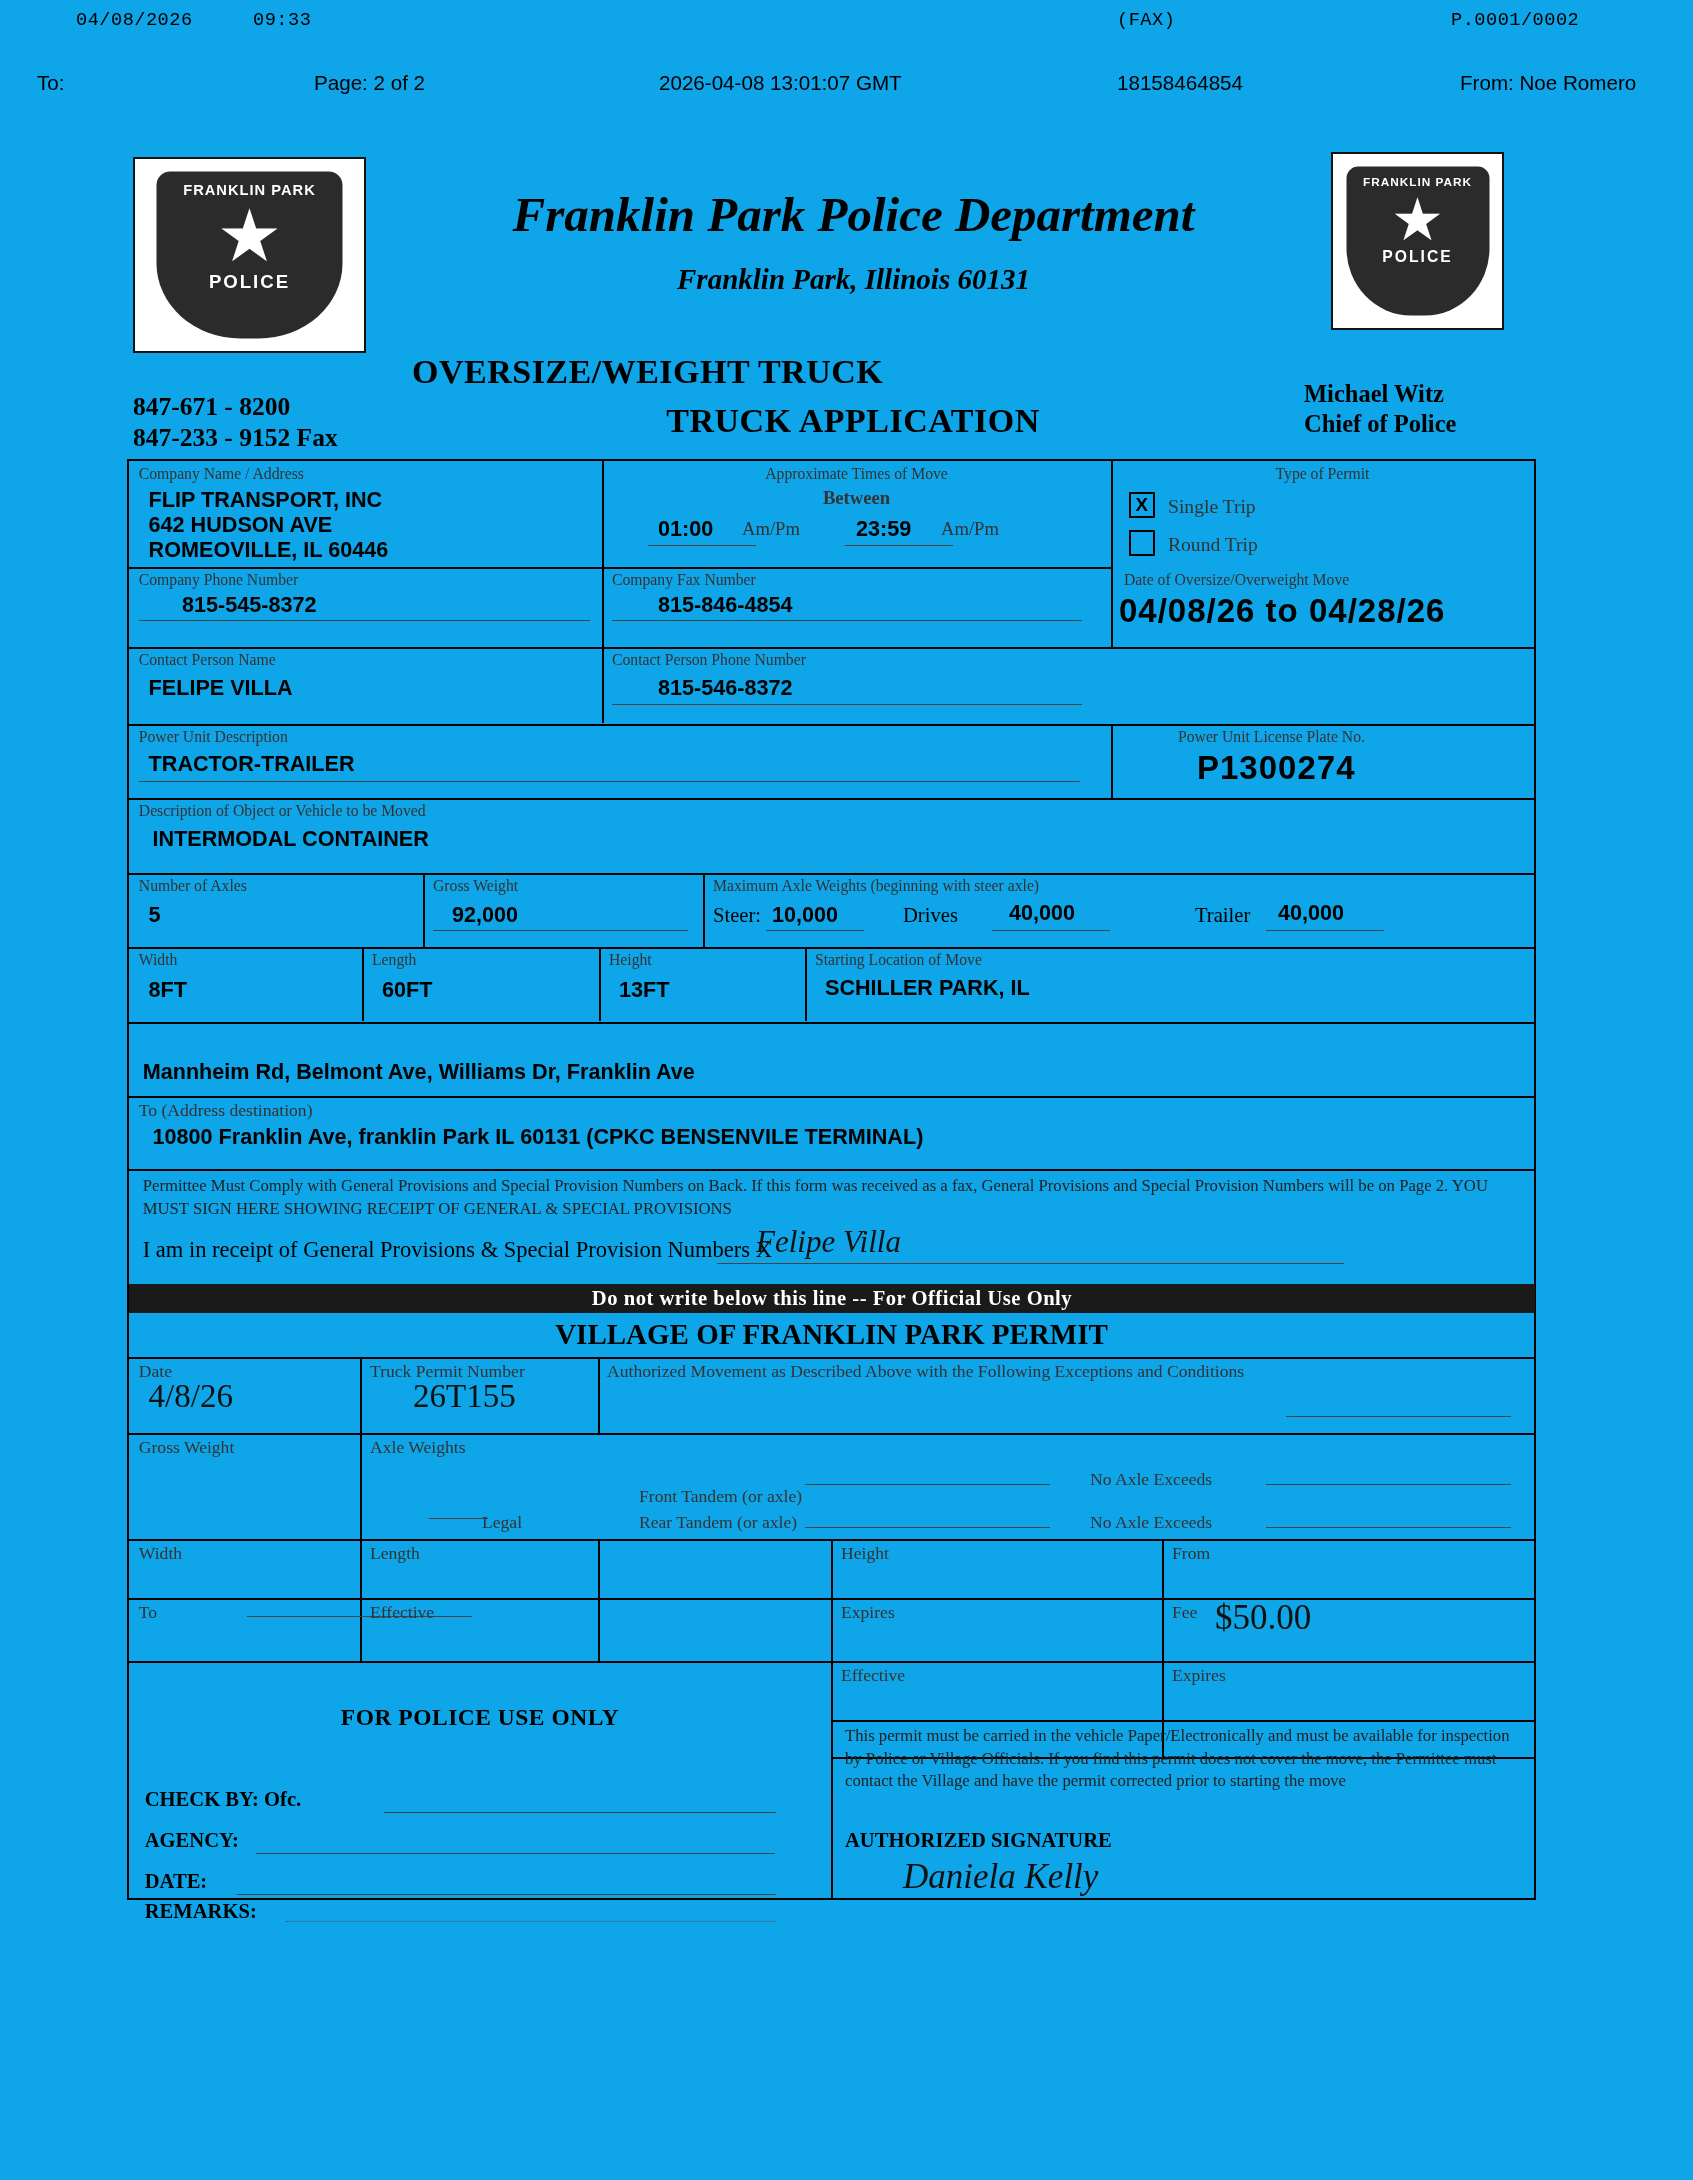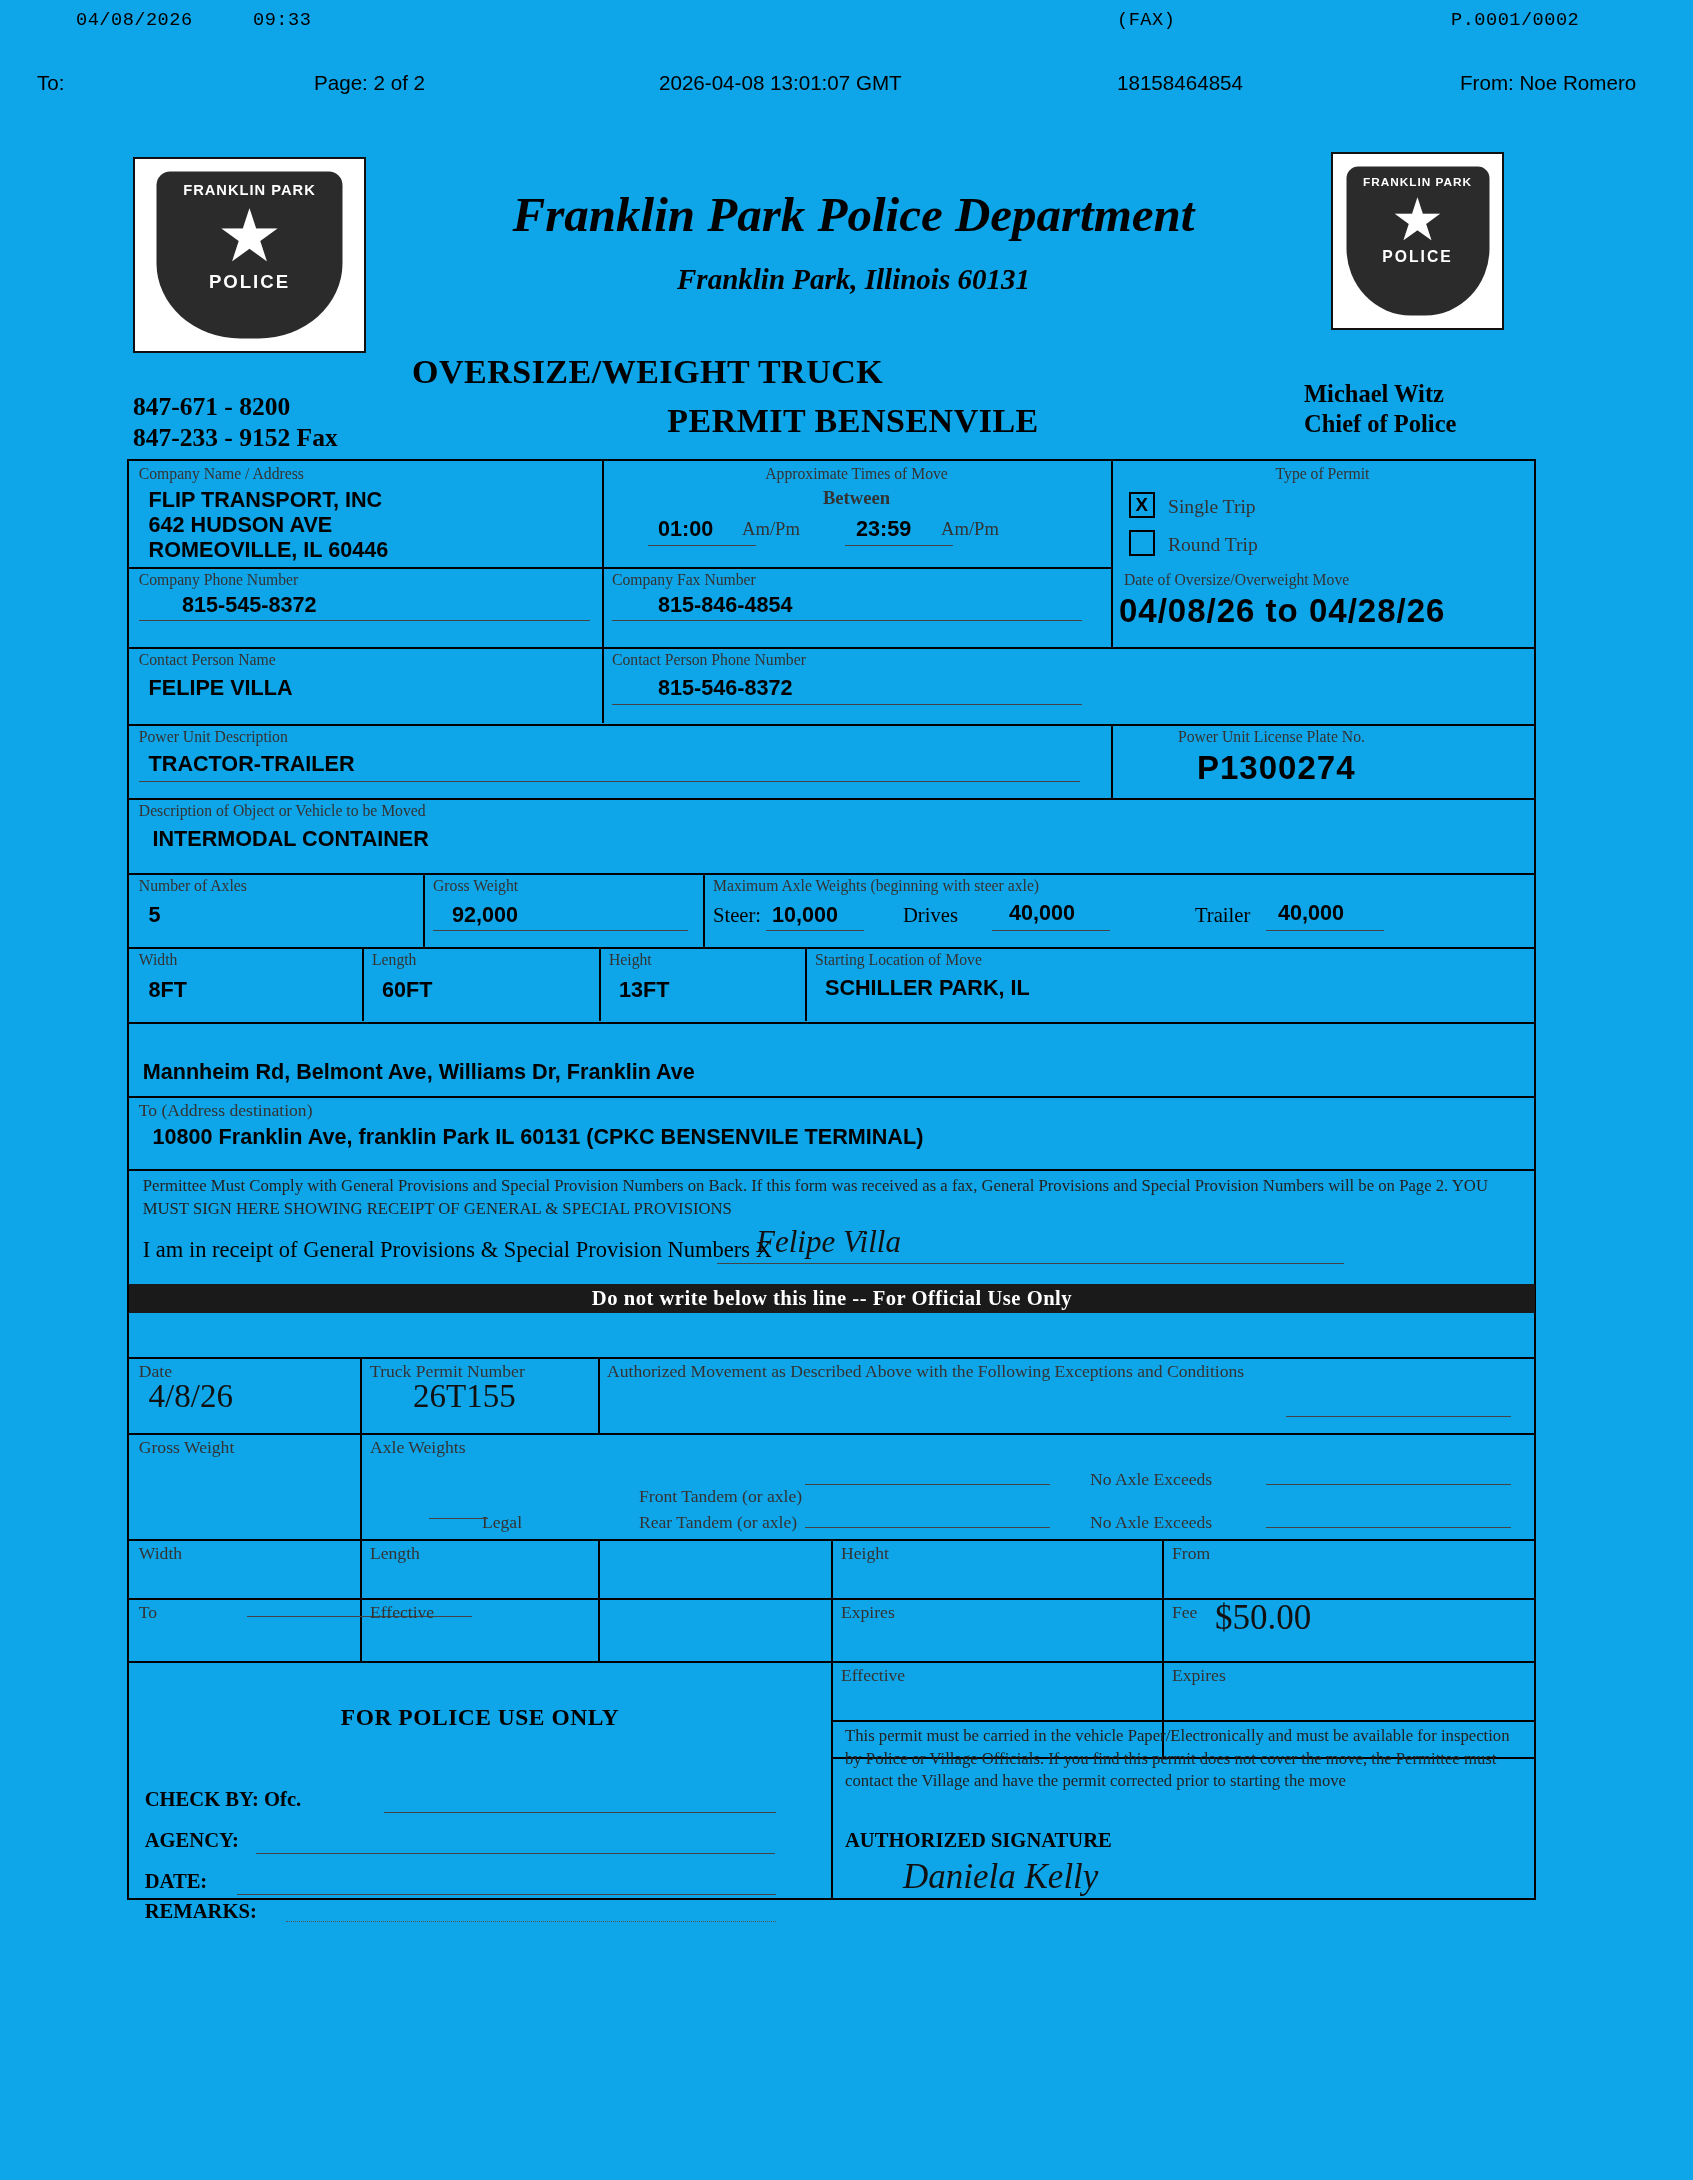--- a/index.html
+++ b/index.html
@@ -337,21 +337,21 @@
         <div class="badge-txt-top" style="font-size:11.8px;padding-top:7.8px;">FRANKLIN PARK</div>
         <div class="star" style="font-size:59px;margin-top:2px;">★</div>
         <div class="badge-txt-bot" style="font-size:15.7px;margin-top:-2px;">POLICE</div>
       </div>
     </div>
   </div>
 
   <div class="dept-title">Franklin Park Police Department</div>
   <div class="dept-sub">Franklin Park, Illinois 60131</div>
   <div class="form-title1">OVERSIZE/WEIGHT TRUCK</div>
-  <div class="form-title2">PERMIT BENSENVILE</div>
+  <div class="form-title2">TRUCK APPLICATION</div>
   <div class="phone1">847-671 - 8200</div>
   <div class="phone2">847-233 - 9152   Fax</div>
   <div class="chief1">Michael Witz</div>
   <div class="chief2">Chief of Police</div>
 
   <div class="formbox">
 
     <div class="vline" style="left:473px; top:0; height:186px;"></div>
     <div class="vline" style="left:982px; top:0; height:186px;"></div>
     <div class="hline" style="left:0; top:106px; width:982px;"></div>
@@ -446,20 +446,21 @@
     <div class="hline" style="left:0; top:708px; width:1406px;"></div>
     <div class="cell lbl" style="left:9.8px; top:639px; font-size:17.6px;">To (Address  destination)</div>
     <div class="cell val" style="left:23.5px; top:663px;">10800 Franklin Ave, franklin Park IL 60131 (CPKC BENSENVILE TERMINAL)</div>
 
     <div class="cell smalltext" style="left:13.7px; top:714px; width:1372px;">Permittee Must Comply with General Provisions and Special Provision Numbers on Back.  If this form was received as a fax, General Provisions and Special Provision Numbers will be on Page 2.  YOU MUST SIGN HERE SHOWING RECEIPT OF GENERAL &amp; SPECIAL PROVISIONS</div>
     <div class="cell" style="left:13.7px; top:776px; font-family:'Liberation Serif',serif; font-size:22.5px;">I am in receipt of General Provisions &amp; Special Provision Numbers  X</div>
     <div class="hand-script" style="left:627px; top:763px; font-size:31px;">Felipe Villa</div>
     <div class="solidthin" style="left:588px; top:802px; width:627px;"></div>
 
     <div class="banner" style="left:0; top:823px; width:1406px; height:29px;">Do not write below this line -- For Official Use Only</div>
+    <div class="village-title" style="left:0; top:857px;">VILLAGE OF FRANKLIN PARK PERMIT</div>
 
     <div class="hline" style="left:0; top:896px; width:1406px;"></div>
     <div class="hline" style="left:0; top:972px; width:1406px;"></div>
     <div class="hline" style="left:0; top:1078px; width:1406px;"></div>
     <div class="hline" style="left:0; top:1137px; width:1406px;"></div>
     <div class="hline" style="left:0; top:1200px; width:1406px;"></div>
     <div class="hline" style="left:702px; top:1259px; width:704px;"></div>
     <div class="hline" style="left:702px; top:1296px; width:704px;"></div>
 
     <div class="vline" style="left:231px; top:896px; height:241px;"></div>

